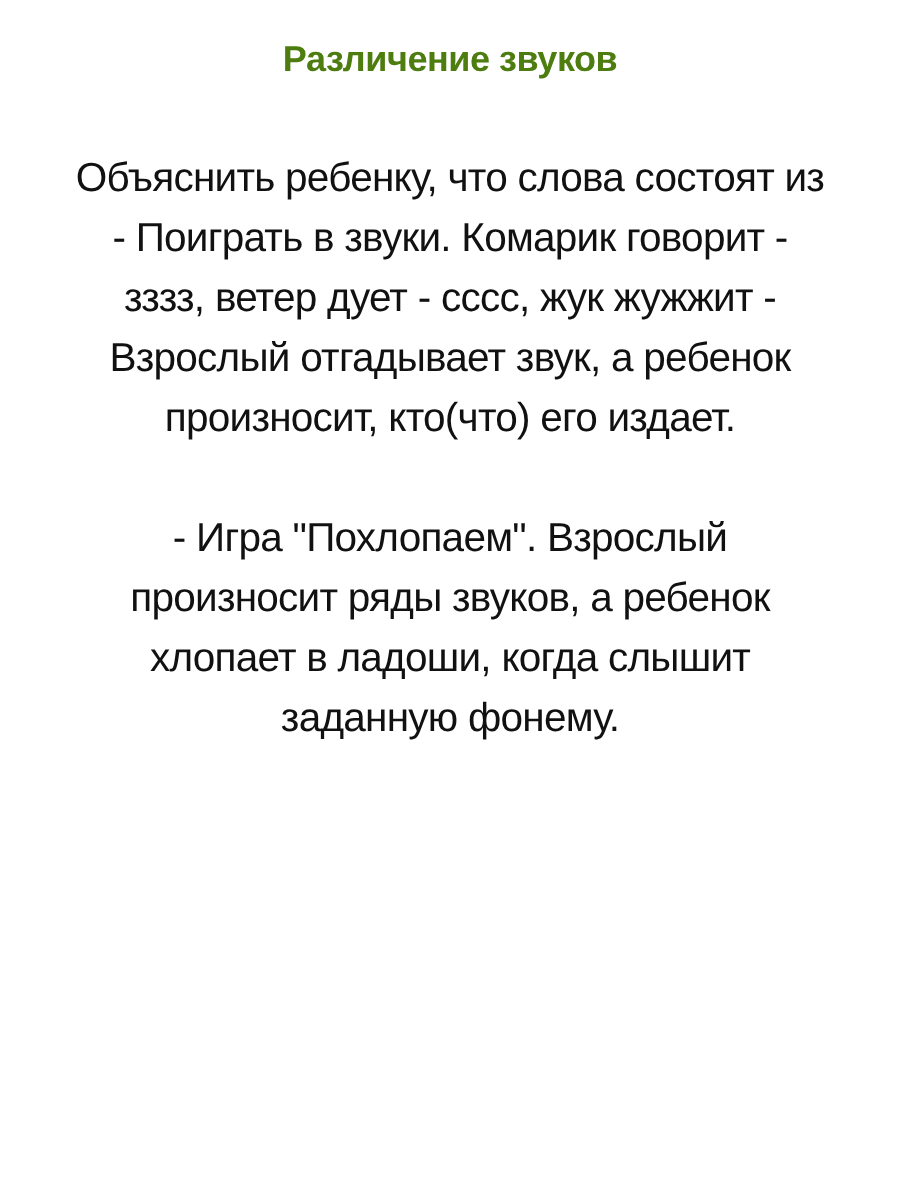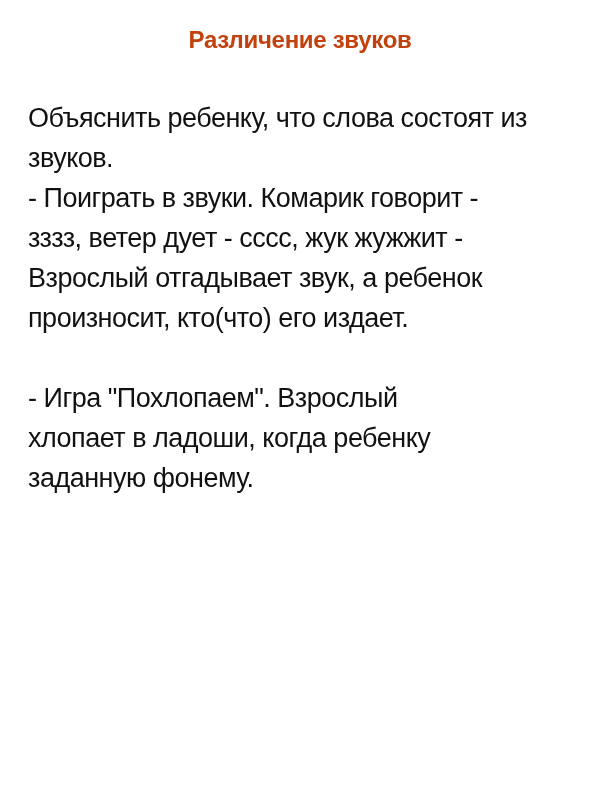--- a/index.html
+++ b/index.html
@@ -20,24 +20,25 @@
     height: 798px;
     padding: 26px 28px 0 28px;
     background: #ffffff;
   }
   .title {
     margin: 0;
     font-size: 24px;
     font-weight: 700;
     text-align: center;
     letter-spacing: -0.3px;
-    color: #c2410c;
+    color: #4d7c0f;
   }
   .body-text {
     margin-top: 44px;
+    text-align: center;
   }
   .para {
     margin: 0;
   }
   .para + .para {
     margin-top: 40px;
   }
   .line {
     display: block;
     font-size: 27px;
@@ -49,26 +50,26 @@
 </style>
 </head>
 <body>
 
 <div class="page">
   <h1 class="title">Различение звуков</h1>
 
   <div class="body-text">
     <p class="para">
       <span class="line">Объяснить ребенку, что слова состоят из</span>
-      <span class="line">звуков.</span>
       <span class="line">- Поиграть в звуки. Комарик говорит -</span>
       <span class="line">зззз, ветер дует - сссс, жук жужжит -</span>
       <span class="line">Взрослый отгадывает звук, а ребенок</span>
       <span class="line">произносит, кто(что) его издает.</span>
     </p>
 
     <p class="para">
       <span class="line">- Игра "Похлопаем". Взрослый</span>
-      <span class="line">хлопает в ладоши, когда ребенку</span>
+      <span class="line">произносит ряды звуков, а ребенок</span>
+      <span class="line">хлопает в ладоши, когда слышит</span>
       <span class="line">заданную фонему.</span>
     </p>
   </div>
 </div>
 
 </body></html>

